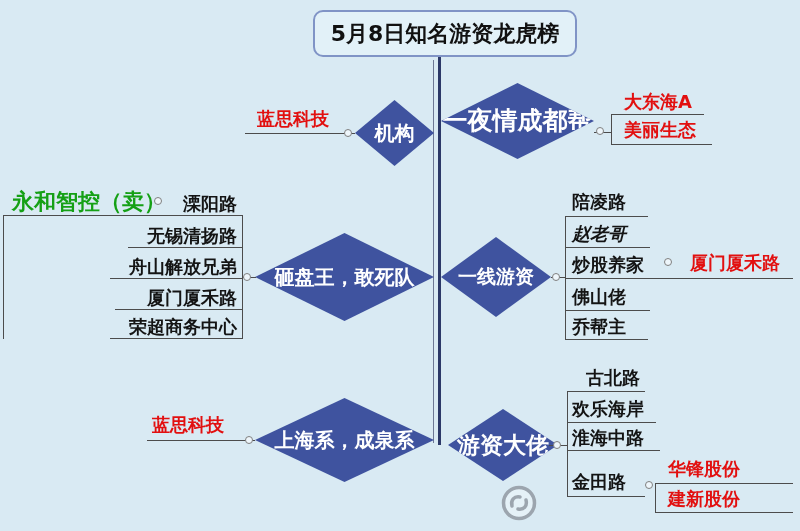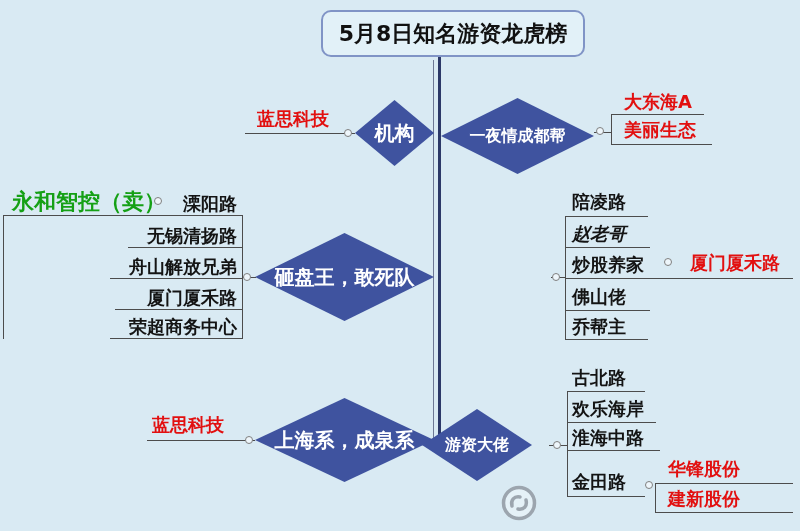--- a/index.html
+++ b/index.html
@@ -13,21 +13,21 @@
   .diamond{position:absolute;display:flex;align-items:center;justify-content:center;
            color:#ffffff;background:#3f539f;text-align:center;
            clip-path:polygon(50% 0,100% 50%,50% 100%,0 50%);line-height:1.05;}
   .label{position:absolute;height:20px;line-height:20px;white-space:nowrap;color:#141414;font-size:18px;}
   .red{color:#e21010;}
   .green{color:#15a015;}
   .right-align{text-align:right;}
   .title-box{position:absolute;left:313px;top:10px;width:264px;height:47px;
              background:#e2f1f8;border:2px solid #8094c6;border-radius:10px;
              display:flex;align-items:center;justify-content:center;
-             font-size:22px;color:#111;box-sizing:border-box;margin-left:8px;}
+             font-size:22px;color:#111;box-sizing:border-box;}
   .watermark{position:absolute;left:500px;top:484px;display:flex;align-items:center;gap:6px;opacity:0.92;}
   .watermark .wm-text{font-size:30px;color:#97a0a9;letter-spacing:1px;white-space:nowrap;
     text-shadow:-1px -1px 0 #fff,1px -1px 0 #fff,-1px 1px 0 #fff,1px 1px 0 #fff,0 2px 2px rgba(120,130,140,.35);}
 </style>
 </head>
 <body>
 
 <div id="stage">
 
   <div class="title-box">
@@ -37,21 +37,21 @@
   <div class="trunk" style="left:438px;top:57px;height:388px;"></div>
   <div class="trunk-thin" style="left:433px;top:60px;height:383px;"></div>
 
   <div class="line-h" style="left:245px;top:133px;width:110px;"></div>
   <div class="circle" style="left:344px;top:129px;"></div>
   <div class="label red" style="left:257px;top:109px;">蓝思科技</div>
   <div class="diamond" style="left:355px;top:100px;width:79px;height:66px;font-size:20px;">
     <span>机构</span>
   </div>
 
-  <div class="diamond" style="left:441px;top:98px;width:153px;height:76px;font-size:16px;">
+  <div class="diamond" style="left:441px;top:83px;width:153px;height:76px;font-size:25px;">
     <span>一夜情成都帮</span>
   </div>
   <div class="line-h" style="left:594px;top:132px;width:18px;"></div>
   <div class="circle" style="left:596px;top:127px;"></div>
   <div class="line-v" style="left:611px;top:114px;height:31px;"></div>
   <div class="line-h" style="left:611px;top:114px;width:93px;"></div>
   <div class="line-h" style="left:611px;top:144px;width:101px;"></div>
   <div class="label red" style="left:624px;top:92px;">大东海A</div>
   <div class="label red" style="left:624px;top:120px;">美丽生态</div>
 
@@ -71,20 +71,23 @@
 
   <div class="label right-align" style="left:110px;top:194px;width:127px;">溧阳路</div>
   <div class="label right-align" style="left:110px;top:226px;width:127px;">无锡清扬路</div>
   <div class="label right-align" style="left:110px;top:257px;width:127px;">舟山解放兄弟</div>
   <div class="label right-align" style="left:110px;top:317px;width:127px;">荣超商务中心</div>
   <div class="label right-align" style="left:110px;top:288px;width:127px;">厦门厦禾路</div>
 
   <div class="circle" style="left:154px;top:197px;"></div>
   <div class="label green" style="left:12px;top:192px;font-size:22px;">永和智控（卖）</div>
 
+  <div class="diamond" style="left:441px;top:237px;width:110px;height:80px;font-size:19px;">
+    <span>一线游资</span>
+  </div>
   <div class="line-h" style="left:551px;top:277px;width:14px;"></div>
   <div class="circle" style="left:552px;top:273px;"></div>
 
   <div class="line-v" style="left:565px;top:216px;height:123px;"></div>
   <div class="line-h" style="left:565px;top:216px;width:83px;"></div>
   <div class="line-h" style="left:565px;top:247px;width:85px;"></div>
   <div class="line-h" style="left:565px;top:278px;width:228px;"></div>
   <div class="line-h" style="left:565px;top:310px;width:85px;"></div>
   <div class="line-h" style="left:565px;top:339px;width:83px;"></div>
 
@@ -97,33 +100,33 @@
   <div class="circle" style="left:664px;top:258px;"></div>
   <div class="label red" style="left:690px;top:253px;">厦门厦禾路</div>
 
   <div class="diamond" style="left:255px;top:398px;width:179px;height:84px;font-size:20px;">
     <span>上海系，成泉系</span>
   </div>
   <div class="line-h" style="left:147px;top:440px;width:108px;"></div>
   <div class="circle" style="left:245px;top:436px;"></div>
   <div class="label red" style="left:152px;top:415px;">蓝思科技</div>
 
-  <div class="diamond" style="left:422px;top:409px;width:110px;height:72px;font-size:16px;">
+  <div class="diamond" style="left:448px;top:409px;width:110px;height:72px;font-size:23px;">
     <span>游资大佬</span>
   </div>
   <div class="line-h" style="left:549px;top:445px;width:18px;"></div>
   <div class="circle" style="left:553px;top:441px;"></div>
 
   <div class="line-v" style="left:567px;top:391px;height:105px;"></div>
   <div class="line-h" style="left:567px;top:391px;width:78px;"></div>
   <div class="line-h" style="left:567px;top:422px;width:89px;"></div>
   <div class="line-h" style="left:567px;top:450px;width:93px;"></div>
   <div class="line-h" style="left:567px;top:496px;width:78px;"></div>
 
-  <div class="label" style="left:572px;top:368px;">古北路</div>
+  <div class="label" style="left:586px;top:368px;">古北路</div>
   <div class="label" style="left:572px;top:399px;">欢乐海岸</div>
   <div class="label" style="left:572px;top:428px;">淮海中路</div>
   <div class="label" style="left:572px;top:472px;">金田路</div>
 
   <div class="circle" style="left:645px;top:481px;"></div>
   <div class="line-v" style="left:655px;top:483px;height:30px;"></div>
   <div class="line-h" style="left:655px;top:483px;width:138px;"></div>
   <div class="line-h" style="left:655px;top:512px;width:138px;"></div>
   <div class="label red" style="left:668px;top:459px;">华锋股份</div>
   <div class="label red" style="left:668px;top:489px;">建新股份</div>

